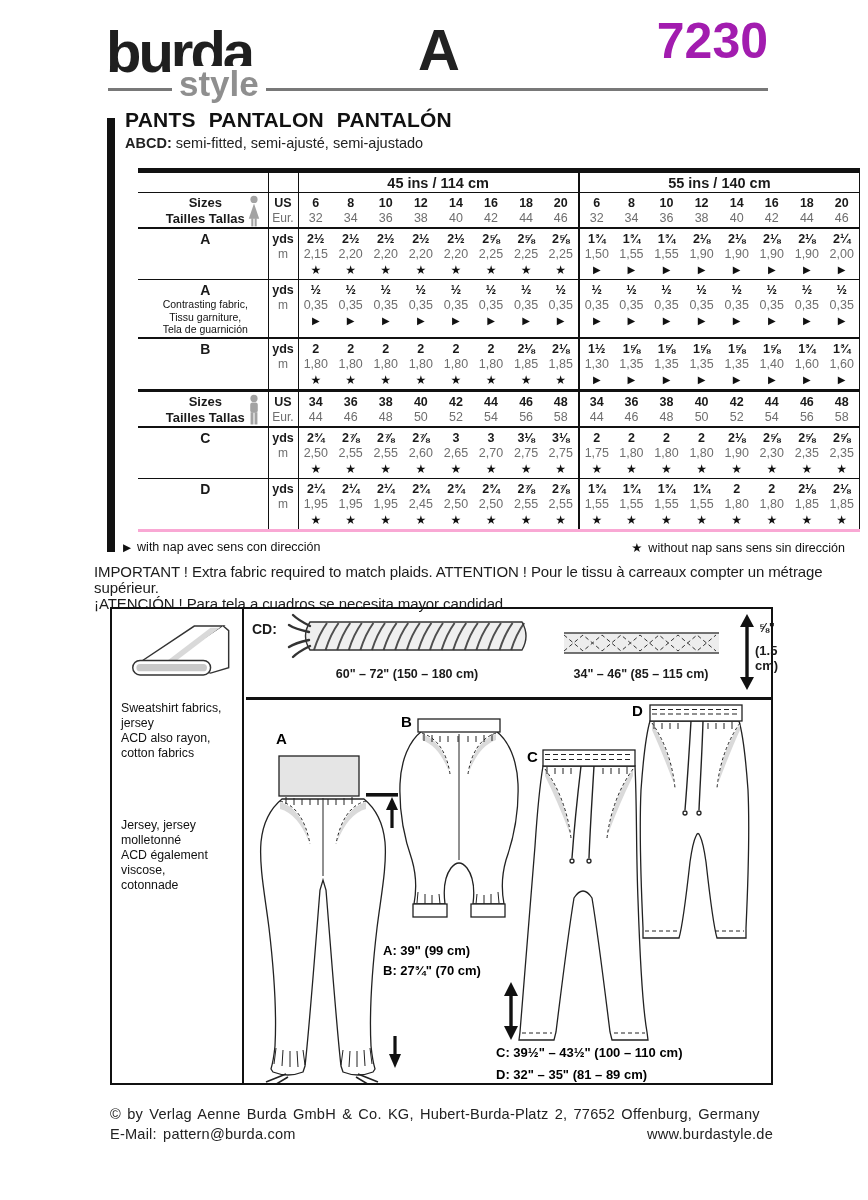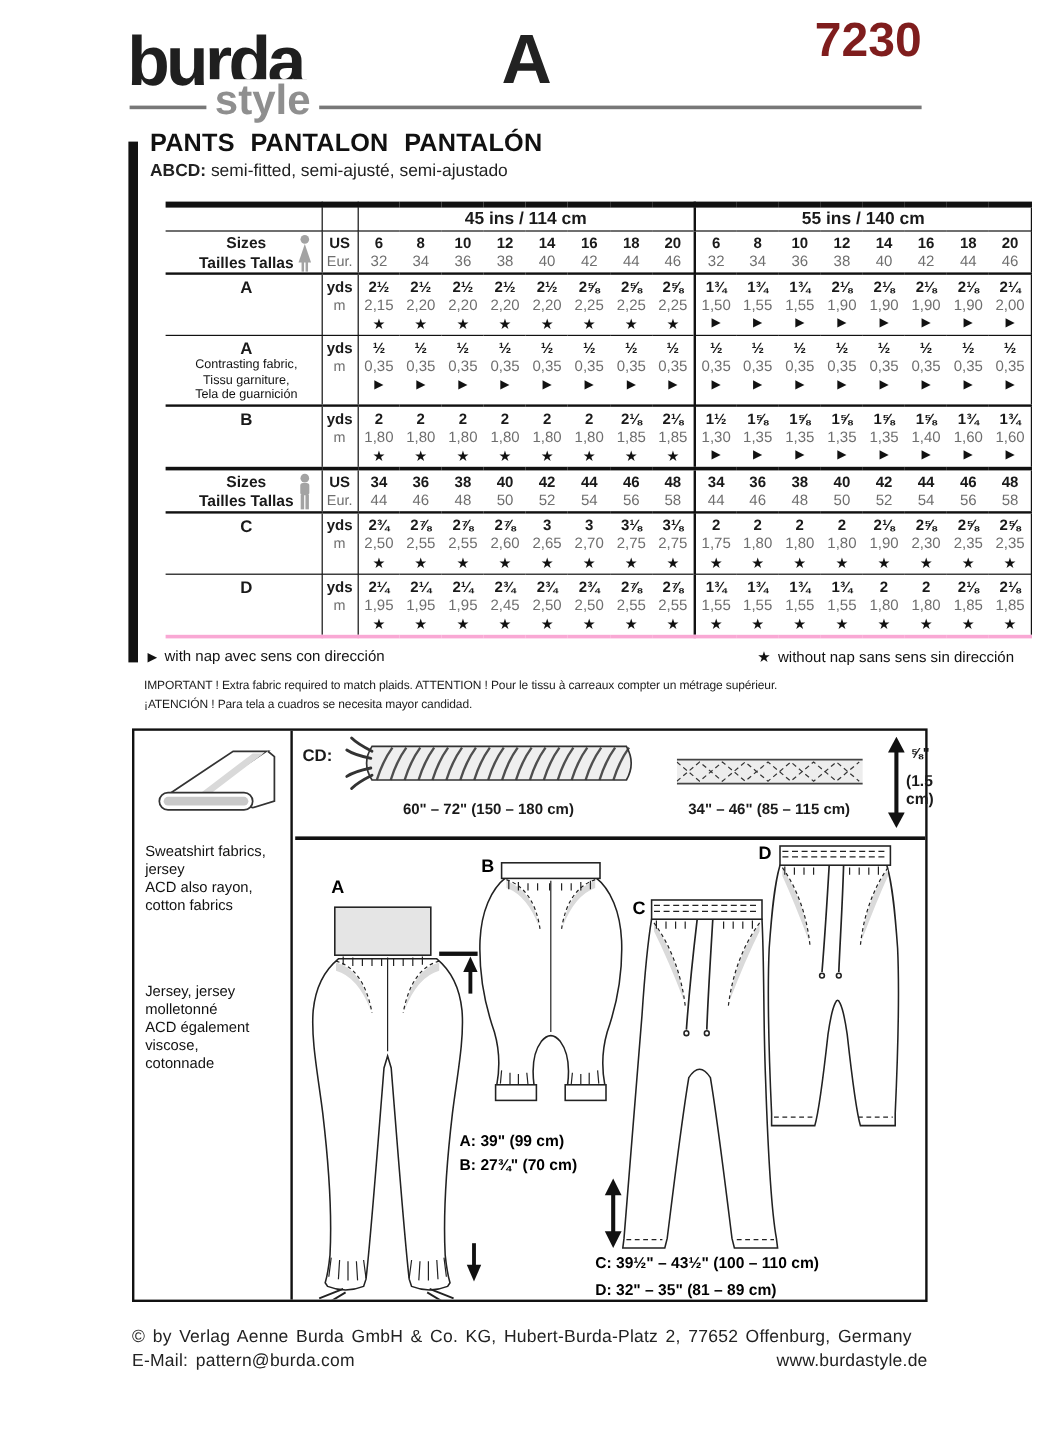--- a/index.html
+++ b/index.html
@@ -3,21 +3,21 @@
 <meta charset="utf-8">
 <style>
   html,body{margin:0;padding:0;background:#fff;}
   body{width:868px;height:1200px;position:relative;font-family:"Liberation Sans",sans-serif;color:#1a1a1a;overflow:hidden;}
 
   
   .logo-main{position:absolute;left:106px;top:18px;font-size:58px;font-weight:bold;letter-spacing:-3px;color:#1f1f1f;}
   .logo-rule{position:absolute;left:108px;top:88px;width:660px;height:3px;background:#787878;z-index:1;}
   .logo-sub{position:absolute;left:172px;top:66px;z-index:2;font-family:Liberation Sans, sans-serif;font-weight:bold;font-size:35px;color:#8f8f8f;background:#fff;padding:0 7px;line-height:1;}
   .view-letter{position:absolute;left:418px;top:16px;font-size:58px;font-weight:bold;color:#222;}
-  .pattern-number{position:absolute;left:540px;top:12px;width:228px;text-align:right;font-size:40px;font-weight:bold;letter-spacing:0px;color:#7f1d1d;}
+  .pattern-number{position:absolute;left:540px;top:12px;width:228px;text-align:right;font-size:50px;font-weight:bold;letter-spacing:0px;color:#a21caf;}
 
   
   .title-bar{position:absolute;left:107px;top:118px;width:8px;height:434px;background:#111;}
   .page-title{position:absolute;left:125px;top:108px;font-size:21px;font-weight:bold;word-spacing:7px;letter-spacing:0.2px;color:#111;}
   .page-subtitle{position:absolute;left:125px;top:135px;font-size:14.5px;color:#222;}
   .page-subtitle .b{font-weight:bold;}
 
   
   table.yardage{position:absolute;left:138px;top:168px;width:722px;border-collapse:collapse;table-layout:fixed;
     border-top:5px solid #111;border-bottom:3px solid #f9a8d4;}
@@ -44,21 +44,21 @@
   .subline{font-size:10.5px;line-height:12.5px;padding-left:5px;color:#111;}
   .yds{font-weight:bold;font-size:12.5px;line-height:16px;}
   .m{color:#6e6e6e;font-size:12.5px;line-height:15px;}
   .sym{font-size:12px;line-height:16px;color:#111;}
   .sym.tri{font-size:10px;}
 
   
   .nap-legend{position:absolute;left:123px;top:540px;width:722px;display:flex;justify-content:space-between;font-size:12.5px;color:#111;}
   .nap-legend .s{margin-right:6px;}
   .nap-legend .tri{font-size:10.5px;}
-  .important-note{position:absolute;left:120px;top:564px;width:735px;font-size:10px;line-height:16px;color:#1c1c1c;letter-spacing:-0.1px;}
+  .important-note{position:absolute;left:94px;top:564px;width:735px;font-size:15px;line-height:16px;color:#1c1c1c;letter-spacing:-0.1px;}
 
   
   .bottom-box{position:absolute;left:110px;top:607px;width:663px;height:478px;border:2px solid #111;box-sizing:border-box;}
   .fabric-col{position:absolute;left:0;top:0;width:132px;height:100%;border-right:2px solid #111;box-sizing:border-box;}
   .bolt-wrap{margin:8px 4px 0 8px;}
   .fab-block{padding-left:9px;font-size:12.3px;line-height:15px;color:#111;}
   .fab-block .b{font-weight:normal;}
   .fab-b1{margin-top:4px;} .fab-b2{margin-top:57px;} .fab-b3{margin-top:56px;}
 
   .cd-strip{position:absolute;left:134px;top:0;right:0;height:88px;border-bottom:3px solid #111;box-sizing:content-box;}

